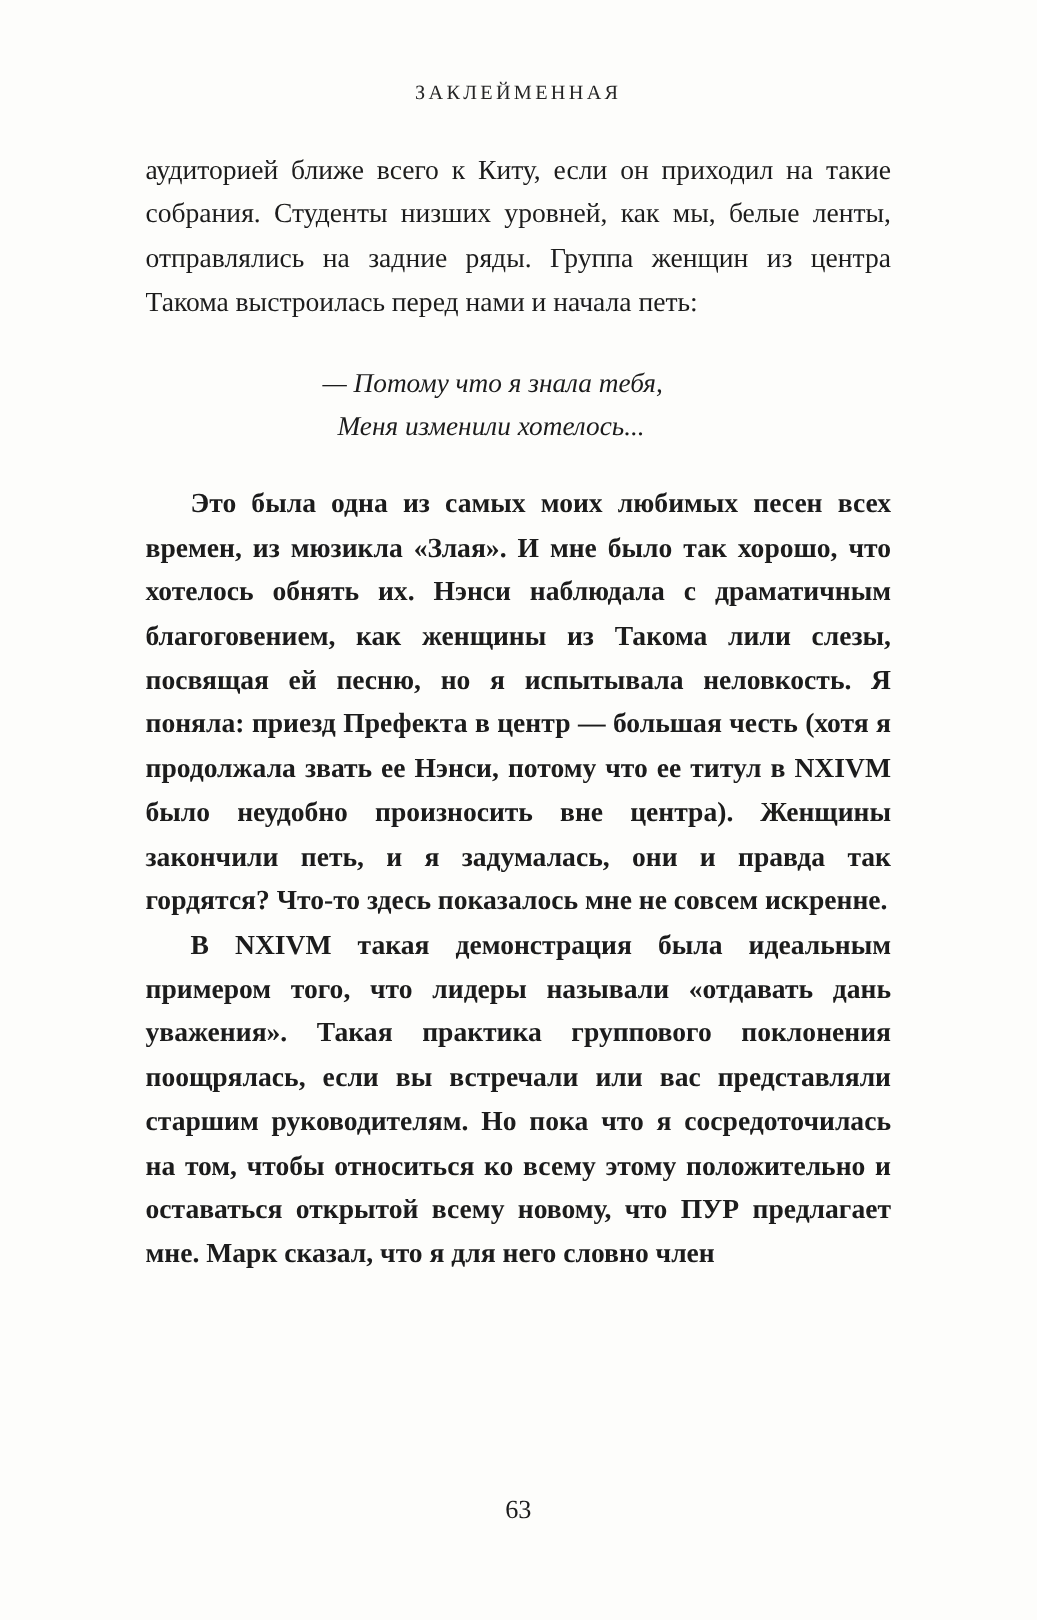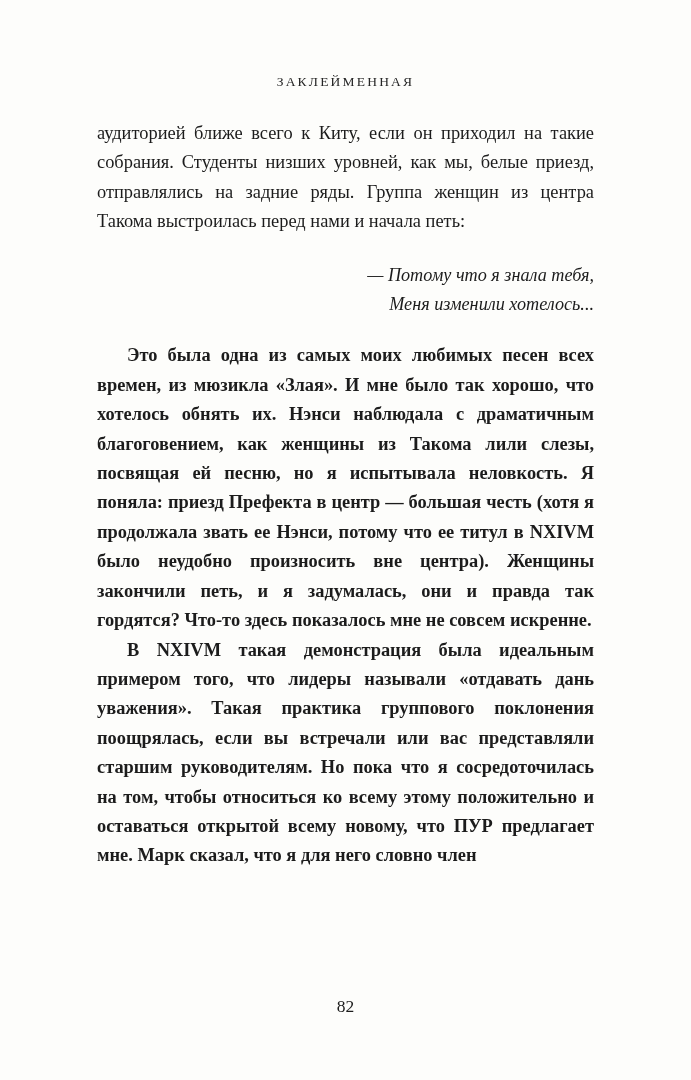--- a/index.html
+++ b/index.html
@@ -22,21 +22,21 @@
     box-sizing: border-box;
     padding: 0 97px;
   }
   .running-head {
     text-align: center;
     font-family: "Liberation Serif", serif;
     font-size: 13.5px;
     letter-spacing: 2.2px;
     color: #262626;
     margin: 0;
-    padding-top: 74px;
+    padding-top: 54px;
     text-transform: uppercase;
     font-weight: 400;
   }
   .body-text {
     margin-top: 29px;
     font-size: 18.4px;
     line-height: 29.4px;
     text-align: justify;
     text-justify: inter-word;
     color: #1c1c1c;
@@ -52,21 +52,20 @@
   .verse {
     margin: 24px 0 22px 0;
     font-style: italic;
     font-size: 18.2px;
     line-height: 29.4px;
     padding-left: 118px;
     text-align: left;
   }
   .verse div {
     white-space: nowrap;
-    text-align: right;
   }
   .verse .line2 {
     padding-left: 10px;
   }
   .folio {
     position: absolute;
     left: 0;
     right: 0;
     bottom: 63px;
     text-align: center;
@@ -75,25 +74,25 @@
   }
 </style>
 </head>
 <body>
 
 <div class="page">
 
   <div class="running-head">Заклейменная</div>
 
   <div class="body-text">
-    <p>аудиторией ближе всего к Киту, если он приходил на такие собрания. Студенты низших уровней, как мы, белые приезд, отправлялись на задние ряды. Группа женщин из центра Такома выстроилась перед нами и начала петь:</p>
+    <p>аудиторией ближе всего к Киту, если он приходил на такие собрания. Студенты низших уровней, как мы, белые ленты, отправлялись на задние ряды. Группа женщин из центра Такома выстроилась перед нами и начала петь:</p>
 
     <div class="verse">
       <div class="line1">— Потому что я знала тебя,</div>
       <div class="line2">Меня изменили хотелось...</div>
     </div>
 
     <p class="para-indent">Это была одна из самых моих любимых песен всех времен, из мюзикла «Злая». И мне было так хорошо, что хотелось обнять их. Нэнси наблюдала с драматичным благоговением, как женщины из Такома лили слезы, посвящая ей песню, но я испытывала неловкость. Я поняла: приезд Префекта в центр — большая честь (хотя я продолжала звать ее Нэнси, потому что ее титул в NXIVM было неудобно произносить вне центра). Женщины закончили петь, и я задумалась, они и правда так гордятся? Что-то здесь показалось мне не совсем искренне.</p>
     <p class="para-indent">В NXIVM такая демонстрация была идеальным примером того, что лидеры называли «отдавать дань уважения». Такая практика группового поклонения поощрялась, если вы встречали или вас представляли старшим руководителям. Но пока что я сосредоточилась на том, чтобы относиться ко всему этому положительно и оставаться открытой всему новому, что ПУР предлагает мне. Марк сказал, что я для него словно член</p>
   </div>
 
-  <div class="folio">82</div>
+  <div class="folio">63</div>
 </div>
 
 </body></html>

